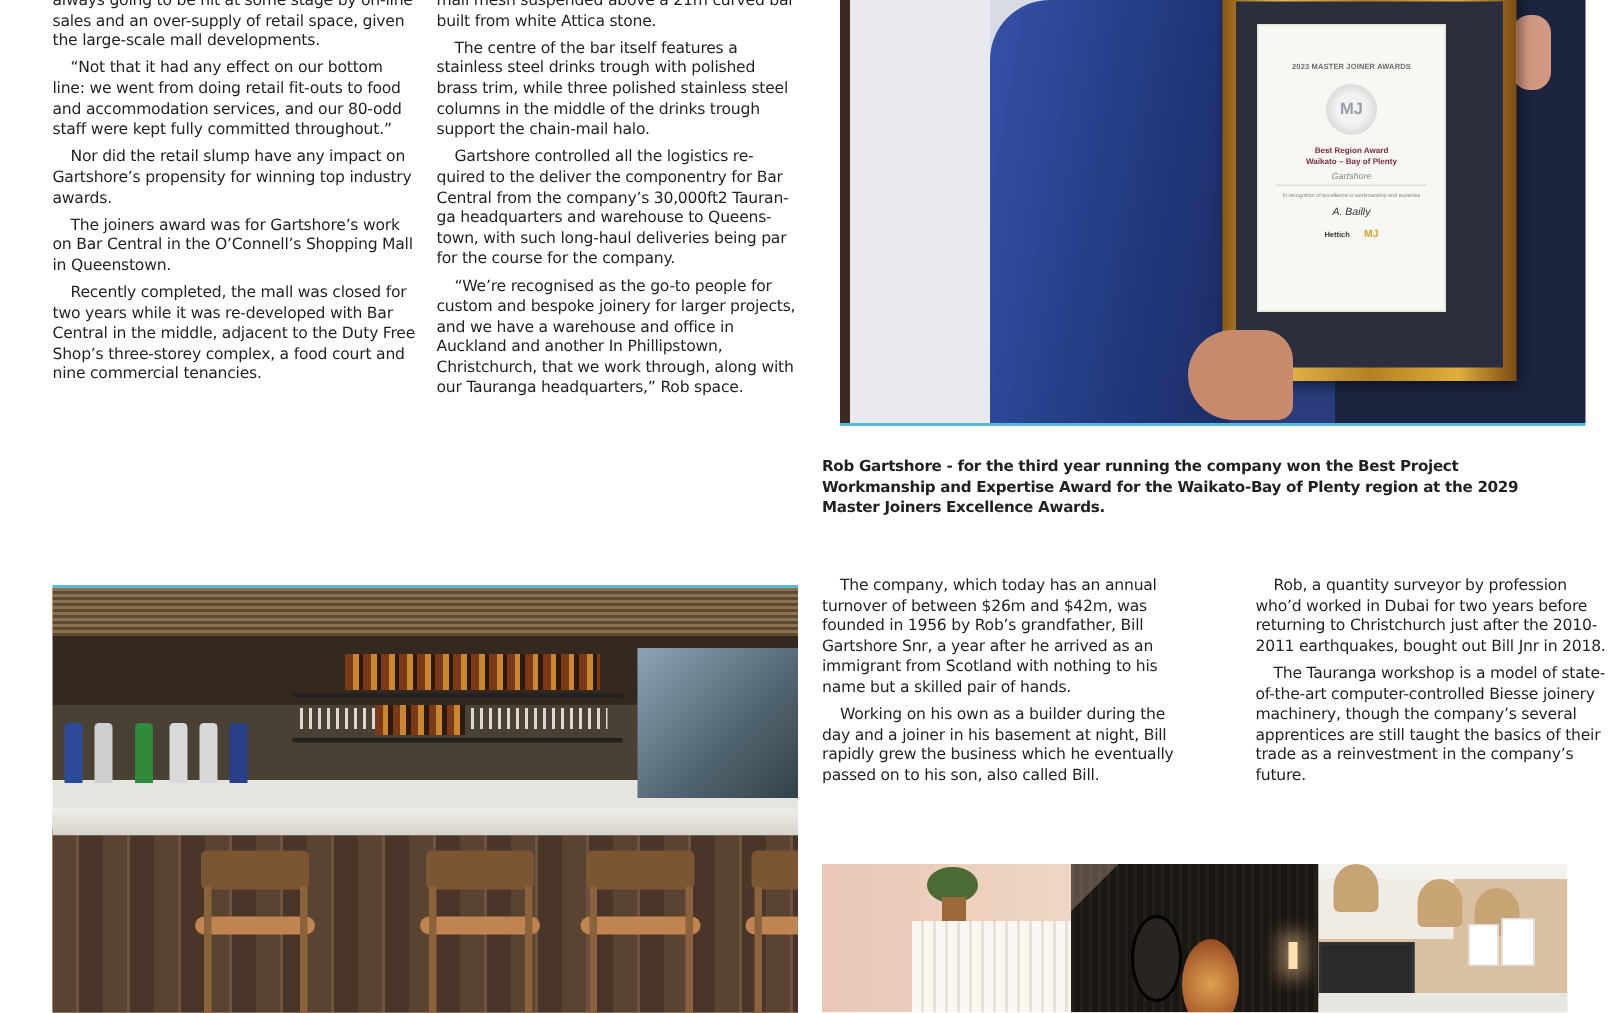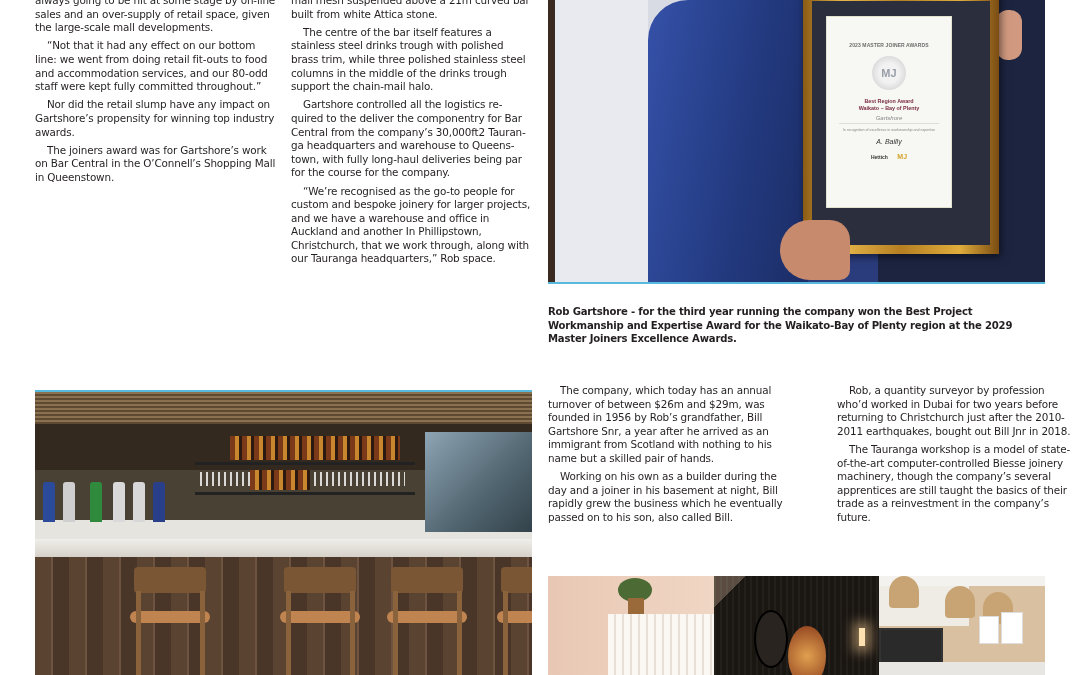--- a/index.html
+++ b/index.html
@@ -20,21 +20,21 @@
   #col1 { left: 35px; top: -6px; width: 244px; }
   #col2 { left: 291px; top: -6px; width: 240px; }
   #col3 { left: 548px; top: 384px; width: 240px; }
   #col4 { left: 805px; top: 384px; width: 240px; margin-left: 32px; }
   .caption {
     position: absolute; left: 548px; top: 305px; width: 500px;
     font-size: 10.1px; line-height: 13.6px; font-weight: bold; letter-spacing: -0.2px;
   }
   .photo { position: absolute; overflow: hidden; }
   #photo-award {
-    left: 548px; top: 0; width: 497px; height: 282px;
+    left: 560px; top: 0; width: 497px; height: 282px;
     background: linear-gradient(90deg, #3a2a22 0 7px, #e9eaf0 7px 100px, #d9dbe4 100px 140px, #2a3c7c 140px 330px, #1c2440 330px);
     border-bottom: 2px solid #58b9df;
   }
   .suit-arm {
     position: absolute; left: 100px; top: 0; width: 160px; height: 282px;
     background: linear-gradient(100deg, #3551a8, #22397e 60%, #1c2d66);
     border-radius: 40px 0 0 0;
   }
   .frame {
     position: absolute; left: 255px; top: -8px; width: 196px; height: 262px;
@@ -135,26 +135,27 @@
   <div class="hand"></div>
 </div>
 
 <div class="caption">Rob Gartshore - for the third year running the company won the Best Project Workmanship and Expertise Award for the Waikato-Bay of Plenty region at the 2029 Master Joiners Excellence Awards.</div>
 
 <div class="col" id="col1">
   <p class="noindent">always going to be hit at some stage by on-line sales and an over-supply of retail space, given the large-scale mall developments.</p>
   <p>“Not that it had any effect on our bottom line: we went from doing retail fit-outs to food and accommodation services, and our 80-odd staff were kept fully committed throughout.”</p>
   <p>Nor did the retail slump have any impact on Gartshore’s  propensity for winning top industry awards.</p>
   <p>The joiners award was for Gartshore’s work on Bar Central in the O’Connell’s Shopping Mall in Queenstown.</p>
+  <p>Recently completed, the mall was closed for two years while it was re-developed with Bar Central in the middle, adjacent to the Duty Free Shop’s three-storey complex, a food court and nine commercial tenancies.</p>
 </div>
 
 <div class="col" id="col2">
   <p class="noindent">mail mesh suspended above a 21m curved bar built from white Attica stone.</p>
   <p>The centre of the bar itself features a stainless steel drinks trough with polished brass trim, while three polished stainless steel columns in the middle of the drinks trough support the chain-mail halo.</p>
-  <p>Gartshore controlled all the logistics re-quired to the deliver the componentry for Bar Central from the company’s 30,000ft2 Tauran-ga headquarters and warehouse to Queens-town, with fully long-haul deliveries being par for the course for the company.</p>
+  <p>Gartshore controlled all the logistics re-quired to the deliver the componentry for Bar Central from the company’s 30,000ft2 Tauran-ga headquarters and warehouse to Queens-town, with such long-haul deliveries being par for the course for the company.</p>
   <p>“We’re recognised as the go-to people for custom and bespoke joinery for larger projects, and we have a warehouse and office in Auckland and another In Phillipstown, Christchurch, that we work through, along with our Tauranga headquarters,” Rob space.</p>
 </div>
 
 <div class="photo" id="photo-bar">
   <div class="bar-ceiling"></div>
   <div class="windows"></div>
   <div class="bottles" style="top:44px;"></div>
   <div class="shelf" style="top:70px;"></div>
   <div class="glasses" style="top:80px;"></div>
   <div class="bottles" style="top:78px; left:215px; width:60px; height:20px;"></div>
@@ -186,21 +187,21 @@
       <div class="leg" style="left:70px;"></div>
   </div>
   <div class="stool" style="left:462px;">
     <div class="back"></div>
       <div class="seat"></div>
     <div class="leg" style="left:6px;"></div>
   </div>
 </div>
 
 <div class="col" id="col3">
-  <p>The company, which today has an annual turnover of between $26m and $29m, was founded in 1956 by Rob’s grandfather, Bill Gartshore Snr, a year after he arrived as an immigrant from Scotland with nothing to his name but a skilled pair of hands.</p>
+  <p>The company, which today has an annual turnover of between $26m and $42m, was founded in 1956 by Rob’s grandfather, Bill Gartshore Snr, a year after he arrived as an immigrant from Scotland with nothing to his name but a skilled pair of hands.</p>
   <p>Working on his own as a builder during the day and a joiner in his basement at night, Bill rapidly grew the business which he eventually passed on to his son, also called Bill.</p>
 </div>
 
 <div class="col" id="col4">
   <p>Rob, a quantity surveyor by profession who’d worked in Dubai for two years before returning to Christchurch just after the 2010-2011 earthquakes, bought out Bill Jnr in 2018.</p>
   <p>The Tauranga workshop is a model of state-of-the-art computer-controlled Biesse joinery machinery, though the company’s several apprentices are still taught the basics of their trade as a reinvestment in the company’s future.</p>
 </div>
 
 <div class="photo" id="photo-interiors">
   <div class="int int1">

